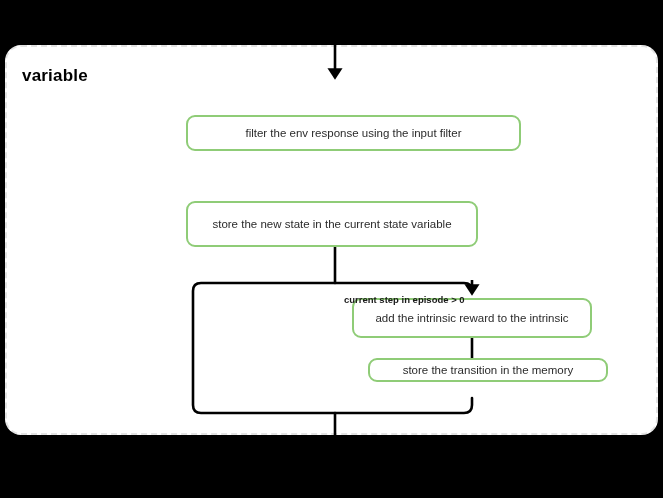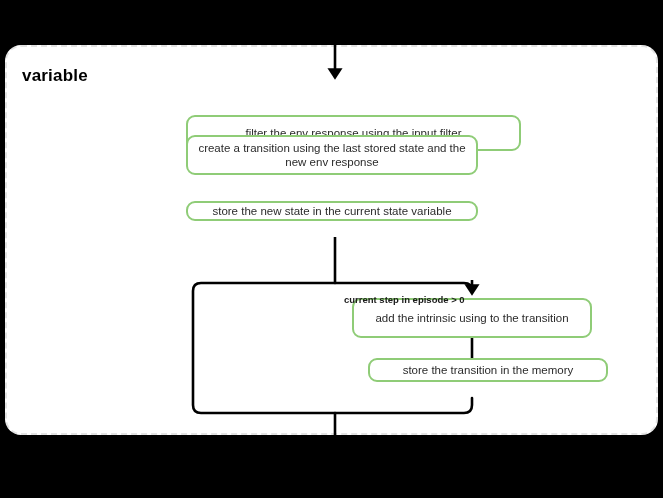--- a/index.html
+++ b/index.html
@@ -54,21 +54,21 @@
     font-size: 11.5px;
     line-height: 14px;
     display: flex;
     align-items: center;
     justify-content: center;
     text-align: center;
     padding: 2px 10px;
   }
   .node-filter      { left: 186px; top: 82px;  width: 335px; height: 36px; margin-top: 33px; }
   .node-create      { left: 186px; top: 135px; width: 292px; height: 40px; }
-  .node-store-state { left: 186px; top: 201px; width: 292px; height: 20px; }
+  .node-store-state { left: 186px; top: 201px; width: 292px; height: 46px; }
   .node-intrinsic   { left: 352px; top: 298px; width: 240px; height: 40px; }
   .node-store-mem   { left: 368px; top: 358px; width: 240px; height: 24px; align-items: center; }
 
   
   .edge-label {
     position: absolute;
     left: 344px;
     top: 254px;
     font-size: 9.5px;
     font-weight: bold;
@@ -115,30 +115,27 @@
 
     <path d="M472,398 L472,405 Q472,413 464,413 L335,413" fill="none" stroke="#000000" stroke-width="2.6" stroke-linecap="round"></path>
 
     <path d="M335,413 L335,437" fill="none" stroke="#000000" stroke-width="2.6"></path>
   </svg>
 
   <div class="node node-filter">
     <span>filter the env response using the input filter</span>
   </div>
 
-  <div class="node node-create">
-    <span>create a transition using the last stored state and the new env response</span>
-  </div>
 
   <div class="node node-store-state">
     <span>store the new state in the current state variable</span>
   </div>
 
   <div class="node node-intrinsic">
-    <span>add the intrinsic using to the transition</span>
+    <span>add the intrinsic reward to the intrinsic</span>
   </div>
 
   <div class="node node-store-mem">
     <span>store the transition in the memory</span>
   </div>
 
   <div class="edge-label">current step in episode &gt; 0</div>
 
 </div>
 

